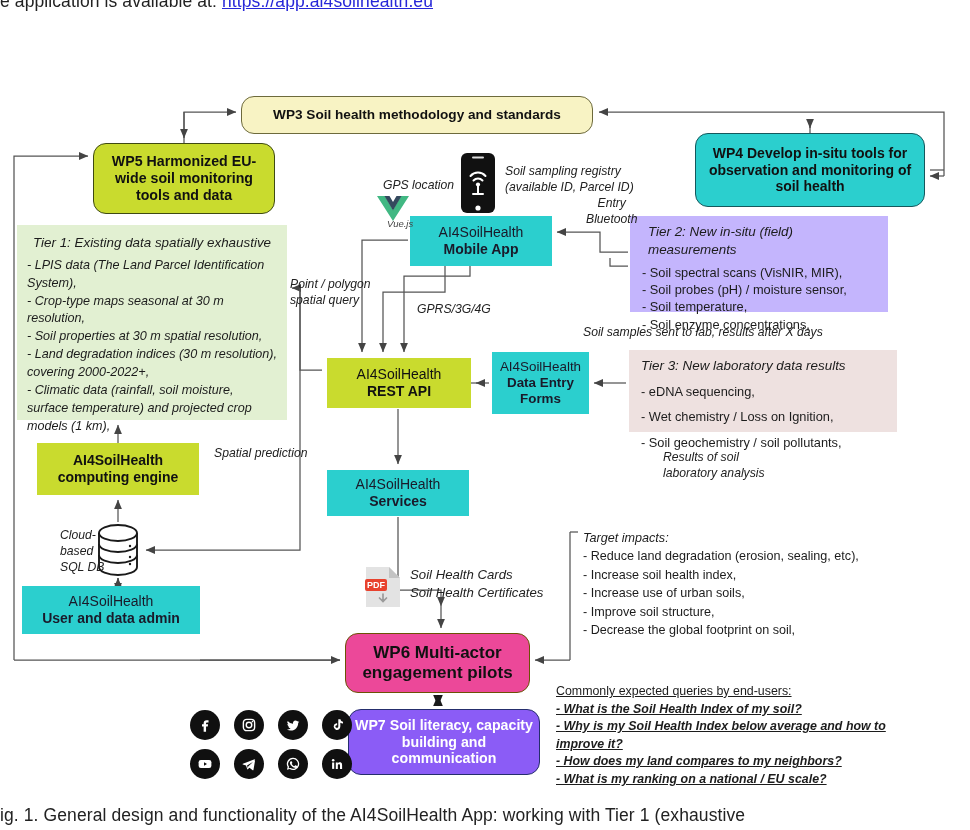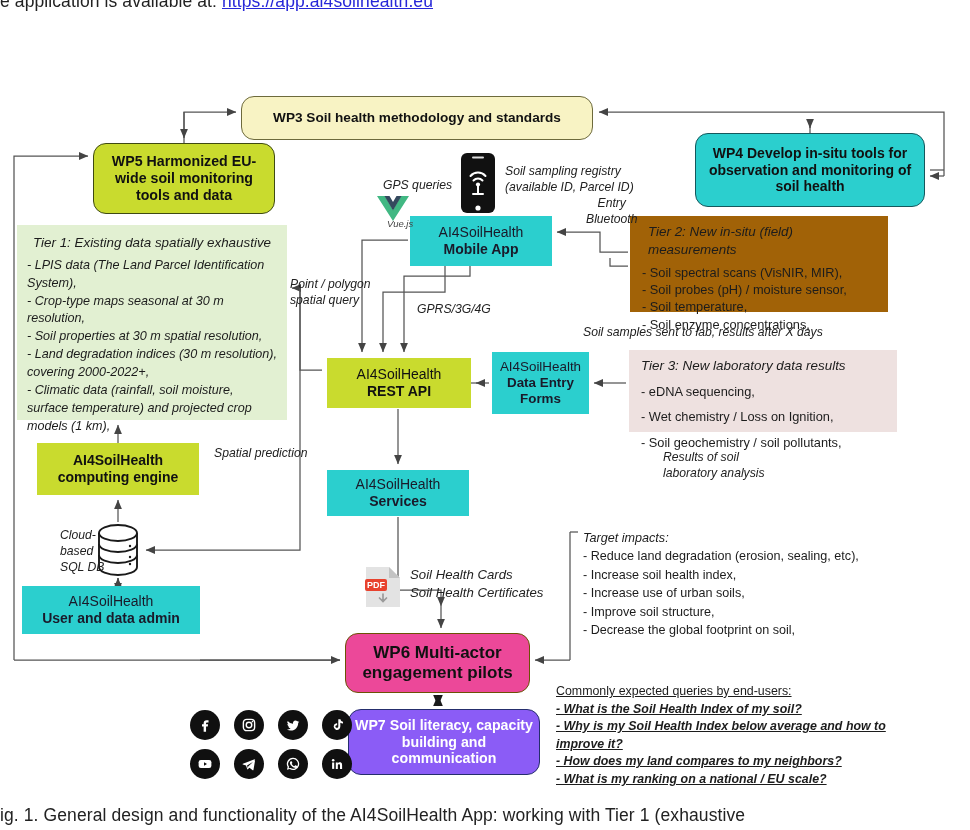--- a/index.html
+++ b/index.html
@@ -40,21 +40,21 @@
     text-align: center;
     line-height: 1.18;
     z-index: 3;
   }
   .node .inner { width: 100%; padding: 0 5px; }
 
   .rounded { border-radius: 13px; border: 1.6px solid #3a3a2a; }
 
   
   #wp3 {
-    left: 241px; top: 96px; width: 352px; height: 44px;
+    left: 241px; top: 96px; width: 352px; height: 38px;
     background: #f8f3c4; border-color: #6d6a3c;
     font-weight: bold; font-size: 13.6px; color: #111;
   }
   
   #wp5 {
     left: 93px; top: 143px; width: 182px; height: 71px;
     background: #c9db2e; border-color: #3f4a12;
     font-weight: bold; font-size: 14.2px; color: #111;
   }
   
@@ -121,21 +121,21 @@
   .panel .pitem { font-size: 12.8px; }
 
   #tier1 {
     left: 17px; top: 225px; width: 270px; height: 195px;
     background: #e2f0d2; padding: 9px 10px 0 10px;
   }
   #tier1 .pitem { font-size: 12.6px; line-height: 1.42; }
 
   #tier2 {
     left: 630px; top: 216px; width: 258px; height: 96px;
-    background: #a16207; padding: 7px 10px 16px 12px;
+    background: #c4b5fd; padding: 7px 10px 16px 12px;
     font-style: normal;
   }
   #tier2 .ptitle { font-style: italic; text-align: left; padding-left: 6px; }
   #tier2 .pitem { font-style: normal; font-size: 12.8px; line-height: 1.36; }
 
   #tier3 {
     left: 629px; top: 350px; width: 268px; height: 82px;
     background: #eee1e0; padding: 7px 10px 0 12px;
     font-style: normal;
   }
@@ -403,21 +403,21 @@
       <path d="M3,20 a19,8 0 0 0 38,0" fill="none"></path>
       <path d="M3,31 a19,8 0 0 0 38,0" fill="none"></path>
     </g>
     <g fill="#1a1a1a">
       <circle cx="34" cy="22" r="1.2"></circle>
       <circle cx="34" cy="33" r="1.2"></circle>
       <circle cx="34" cy="40" r="1.2"></circle>
     </g>
   </svg>
 
-  <div class="lbl" id="lbl-gps">GPS queries</div>
+  <div class="lbl" id="lbl-gps">GPS location</div>
 
   <div class="lbl" id="lbl-registry">
     <div>Soil sampling registry</div>
     <div>(available ID, Parcel ID)</div>
   </div>
 
   <div class="lbl" id="lbl-wifi">
     <div>Entry</div>
     <div>Bluetooth</div>
   </div>

